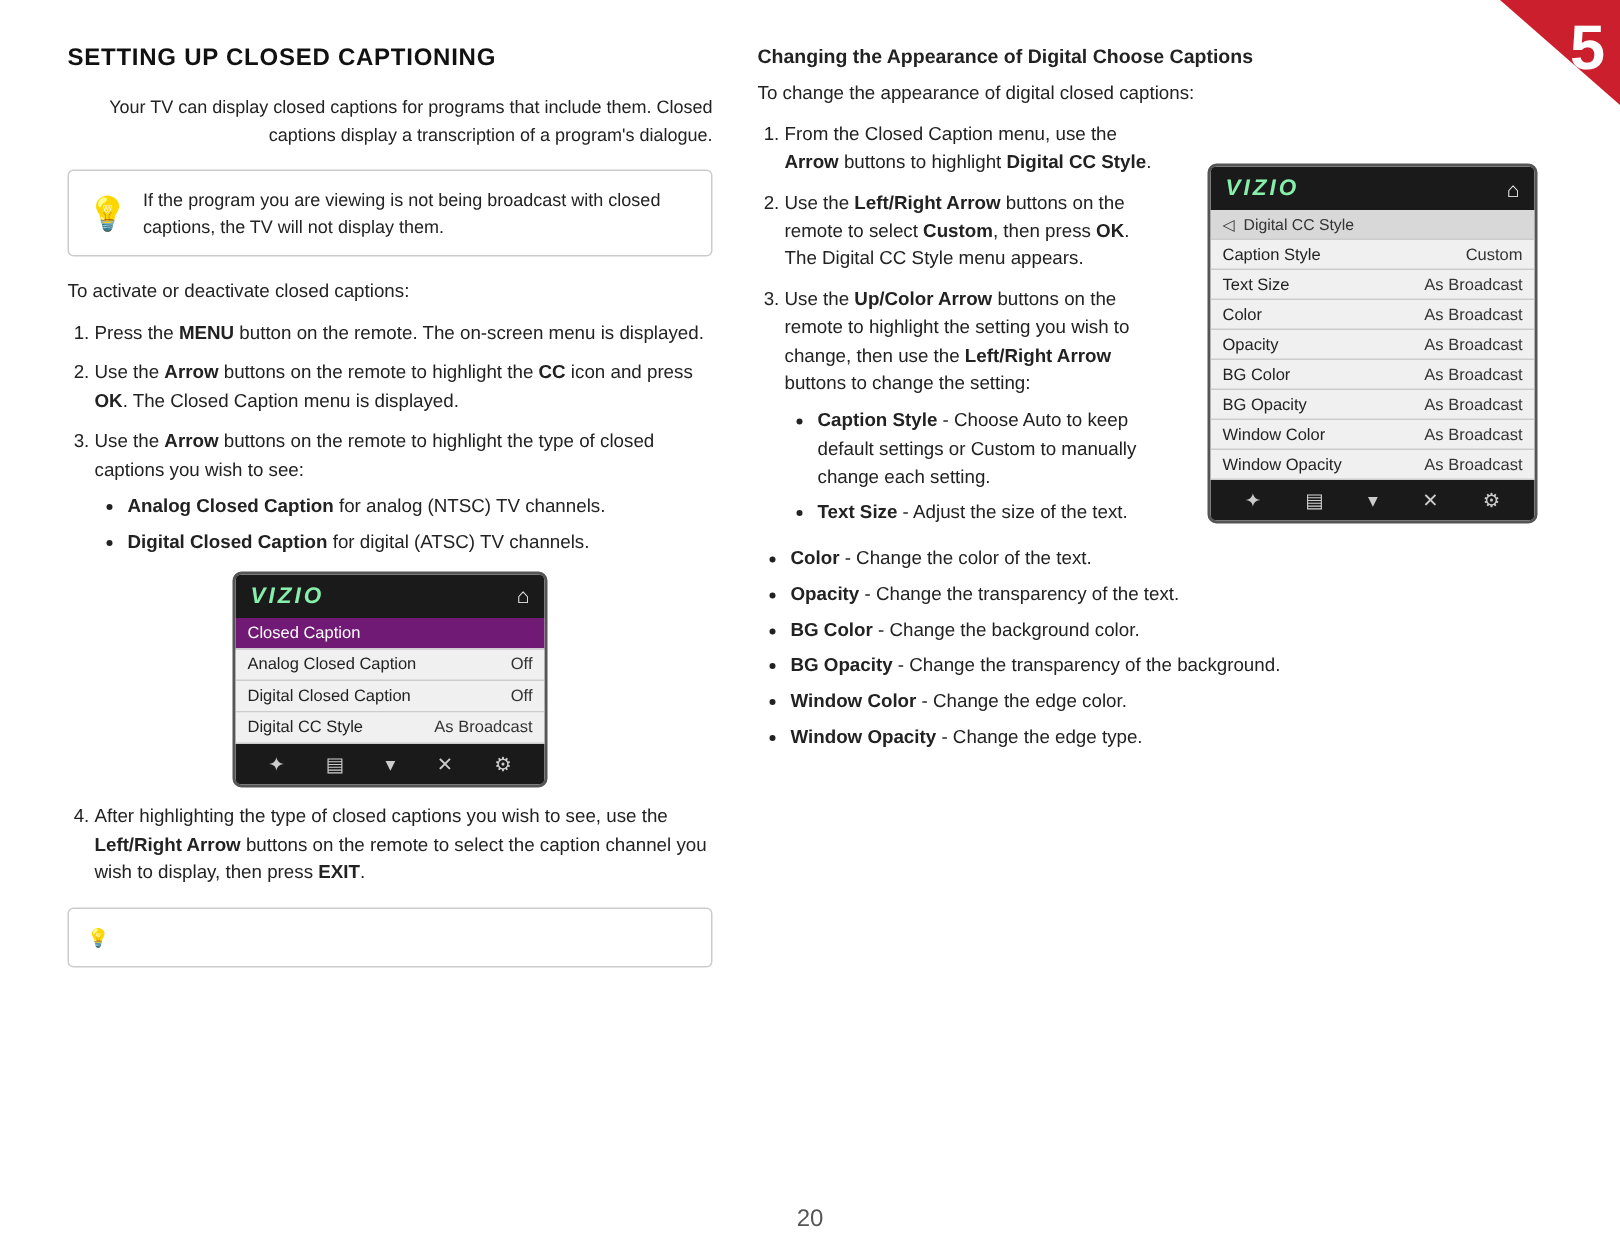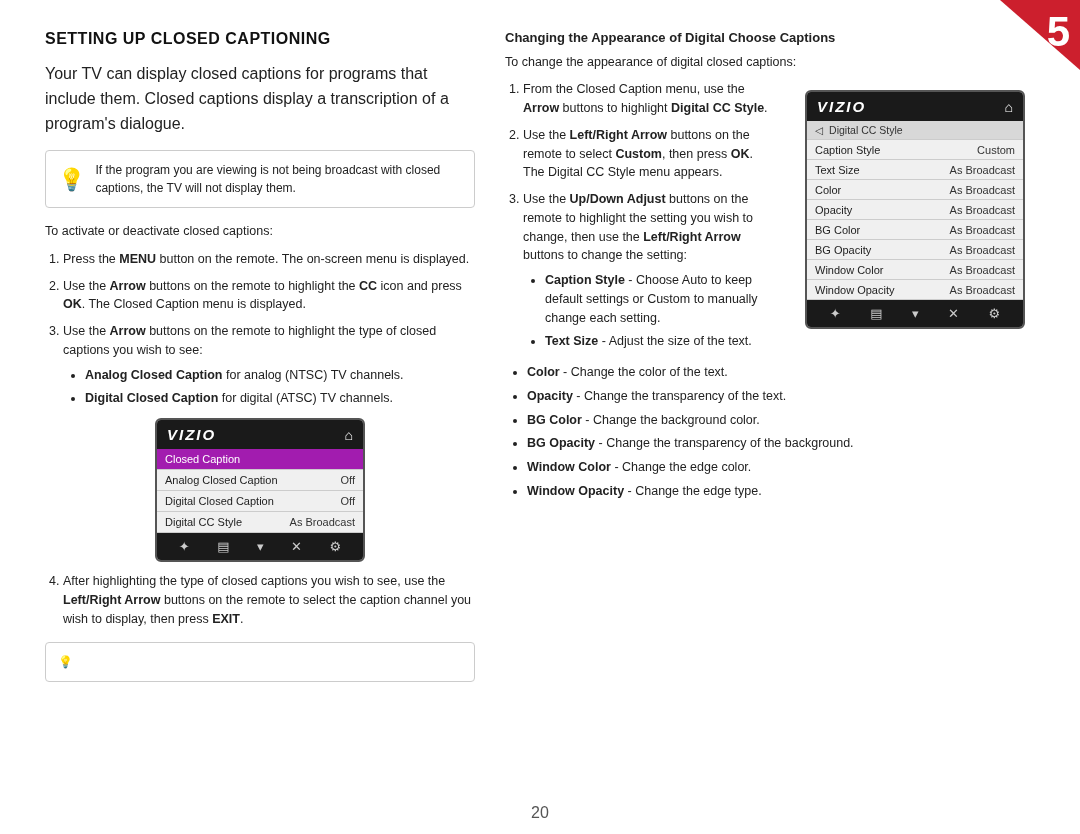--- a/index.html
+++ b/index.html
@@ -57,23 +57,24 @@
     .section-title {
       font-size: 16px;
       font-weight: bold;
       text-transform: uppercase;
       letter-spacing: 0.5px;
       margin-bottom: 14px;
       color: #111;
     }
 
     .intro-text {
-      font-size: 16px;
+      font-size: 12px;
       line-height: 1.55;
       margin-bottom: 14px;
+      text-align: right;
     }
 
     
     .info-box {
       border: 1px solid #ccc;
       border-radius: 4px;
       padding: 10px 12px;
       display: flex;
       align-items: flex-start;
       gap: 10px;
@@ -129,38 +130,38 @@
     .tv-menu-header {
       background: #1a1a1a;
       padding: 6px 10px;
       display: flex;
       justify-content: space-between;
       align-items: center;
     }
     .vizio-logo {
       font-size: 15px;
       font-weight: bold;
-      color: #ffffff;
+      color: #86efac;
       letter-spacing: 2px;
       font-style: italic;
     }
     .home-icon {
       color: #fff;
       font-size: 14px;
     }
     .tv-menu-row {
       display: flex;
       justify-content: space-between;
       align-items: center;
       padding: 4px 8px;
       border-bottom: 1px solid #ccc;
       background: #f0f0f0;
     }
     .tv-menu-row.highlighted {
-      background: #a21caf;
+      background: #701a75;
       color: #fff;
     }
     .tv-menu-row.highlighted .row-label,
     .tv-menu-row.highlighted .row-value {
       color: #fff;
     }
     .row-label { font-size: 11px; }
     .row-value { font-size: 11px; color: #333; }
     .tv-menu-nav {
       background: #1a1a1a;
@@ -318,31 +319,31 @@
     <div class="note-box">
       <span class="bulb-icon">💡</span>
     </div>
   </div>
 
   <div class="right-col">
     <div class="right-col-inner">
       <div class="sub-section-title">Changing the Appearance of Digital Choose Captions</div>
       <p class="section-text">To change the appearance of digital closed captions:</p>
 
-      <div style="display:flex; gap:28px; align-items:flex-start;">
+      <div style="display:flex; gap:28px; align-items:flex-end;">
         <div style="flex:1;">
           <ol>
             <li>
               From the Closed Caption menu, use the <b>Arrow</b> buttons to highlight <b>Digital CC Style</b>.
             </li>
             <li>
               Use the <b>Left/Right Arrow</b> buttons on the remote to select <b>Custom</b>, then press <b>OK</b>. The Digital CC Style menu appears.
             </li>
             <li>
-              Use the <b>Up/Down Adjust</b> buttons on the remote to highlight the setting you wish to change, then use the <b>Left/Right Arrow</b> buttons to change the setting:
+              Use the <b>Up/Color Arrow</b> buttons on the remote to highlight the setting you wish to change, then use the <b>Left/Right Arrow</b> buttons to change the setting:
               <ul class="bullet-list">
                 <li><b>Caption Style</b> - Choose Auto to keep default settings or Custom to manually change each setting.</li>
                 <li><b>Text Size</b> - Adjust the size of the text.</li>
               </ul>
             </li>
           </ol>
         </div>
 
         <div class="tv-menu-right">
           <div class="tv-menu-header">

